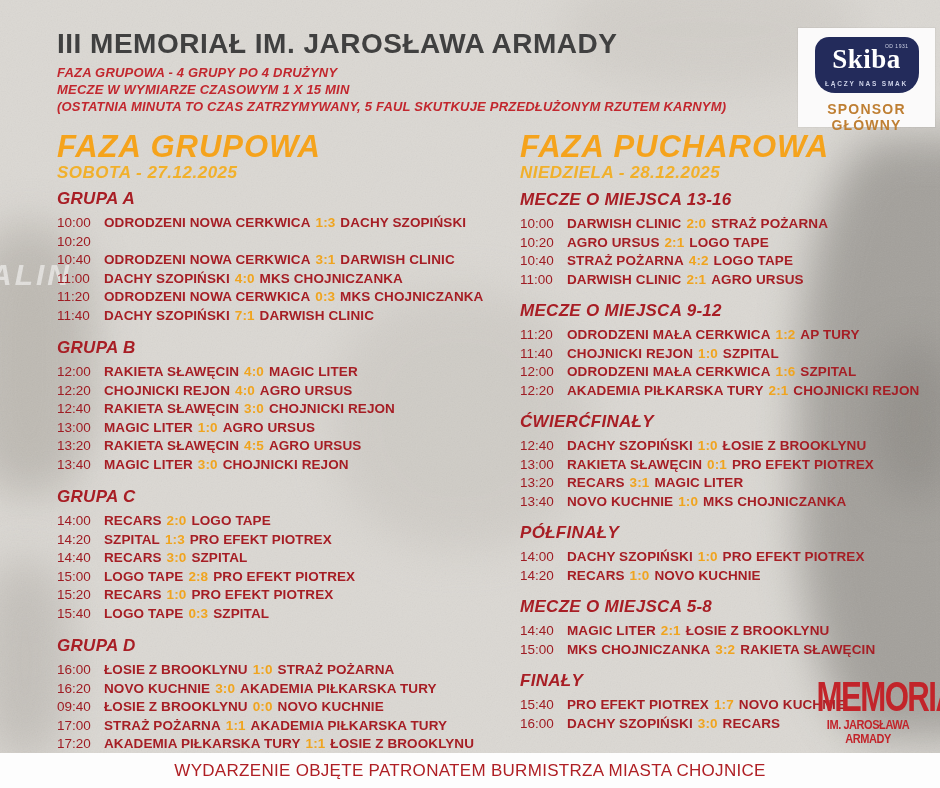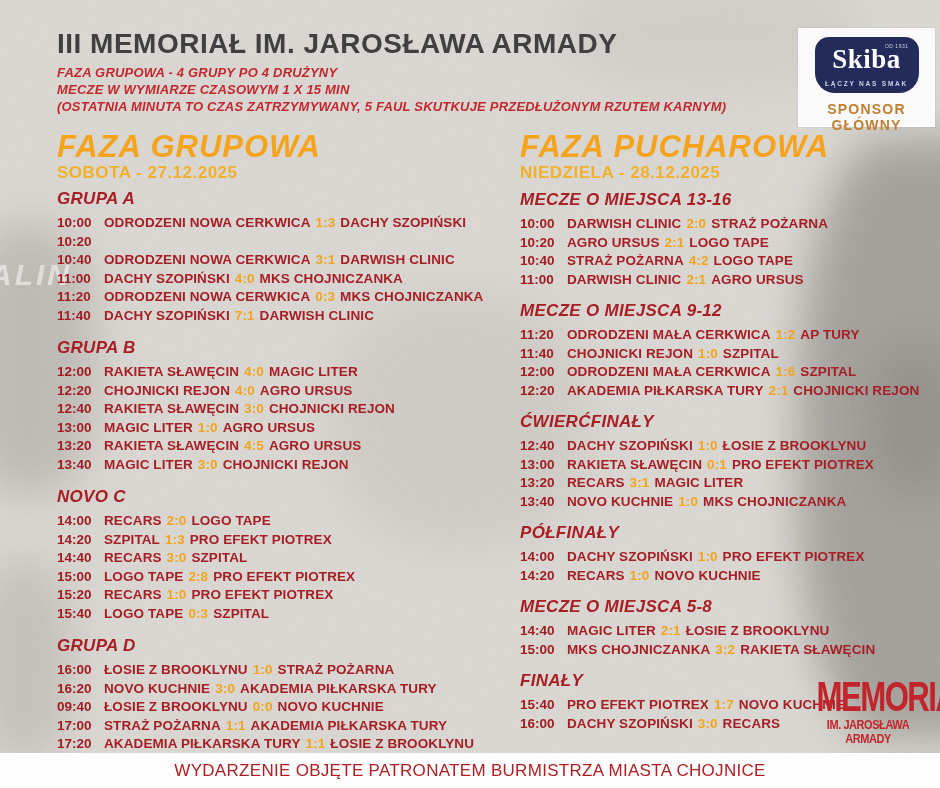--- a/index.html
+++ b/index.html
@@ -62,34 +62,34 @@
   }
   
   .col{position:absolute; top:131px;}
   .col-left{left:57px; width:456px;}
   .col-right{left:520px; width:416px;}
   .phase-title{
     font-size:31px; font-weight:700; font-style:italic;
     letter-spacing:1px; color:#f5a31c; line-height:32px;
   }
   .phase-date{
-    font-size:17px; font-weight:700; 
+    font-size:17px; font-weight:700; font-style:italic;
     color:#f1b02b; letter-spacing:.5px; line-height:19px;
   }
   .section{margin-top:12px;}
   .col-left .section{margin-top:13px;}
   .col-left .section:first-of-type{margin-top:7px;}
   .col-right .section:first-of-type{margin-top:8px;}
   .section-title{
     font-size:17px; font-weight:700; font-style:italic;
     color:#a81e25; letter-spacing:.3px; line-height:20px; margin-bottom:5px;
   }
   .match-row{display:flex; align-items:baseline; line-height:18.5px;}
   .match-time{
-    flex:none; width:47px; font-size:13.5px; font-weight:700; color:#9f1c23;
+    flex:none; width:47px; font-size:13.5px; font-weight:400; color:#9f1c23;
   }
   .match-text{font-size:13.5px; font-weight:700; color:#a61e25; letter-spacing:.1px; white-space:nowrap;}
   .match-score{color:#f0a41e; margin:0 5px;}
   
   .memorial{position:absolute; right:6px; bottom:42px; width:132px; text-align:center; color:#c2242a;}
   .memorial-line1{
     font-size:40px; font-weight:700; letter-spacing:-2px;
     transform:scale(.78,1.05); transform-origin:center; line-height:40px;
   }
   .memorial-line2{
@@ -212,21 +212,21 @@
   </div>
 
   <div class="match-row">
     <span class="match-time">13:40</span>
     <span class="match-text"><span>MAGIC LITER</span><span class="match-score">3:0</span><span>CHOJNICKI REJON</span></span>
   </div>
 </div>
   </div>
 
   <div class="section">
-    <div class="section-title">NOVO C</div>
+    <div class="section-title">GRUPA C</div>
     <div>
   <div class="match-row">
     <span class="match-time">14:00</span>
     <span class="match-text"><span>RECARS</span><span class="match-score">2:0</span><span>LOGO TAPE</span></span>
   </div>
 
   <div class="match-row">
     <span class="match-time">14:20</span>
     <span class="match-text"><span>SZPITAL</span><span class="match-score">1:3</span><span>PRO EFEKT PIOTREX</span></span>
   </div>

